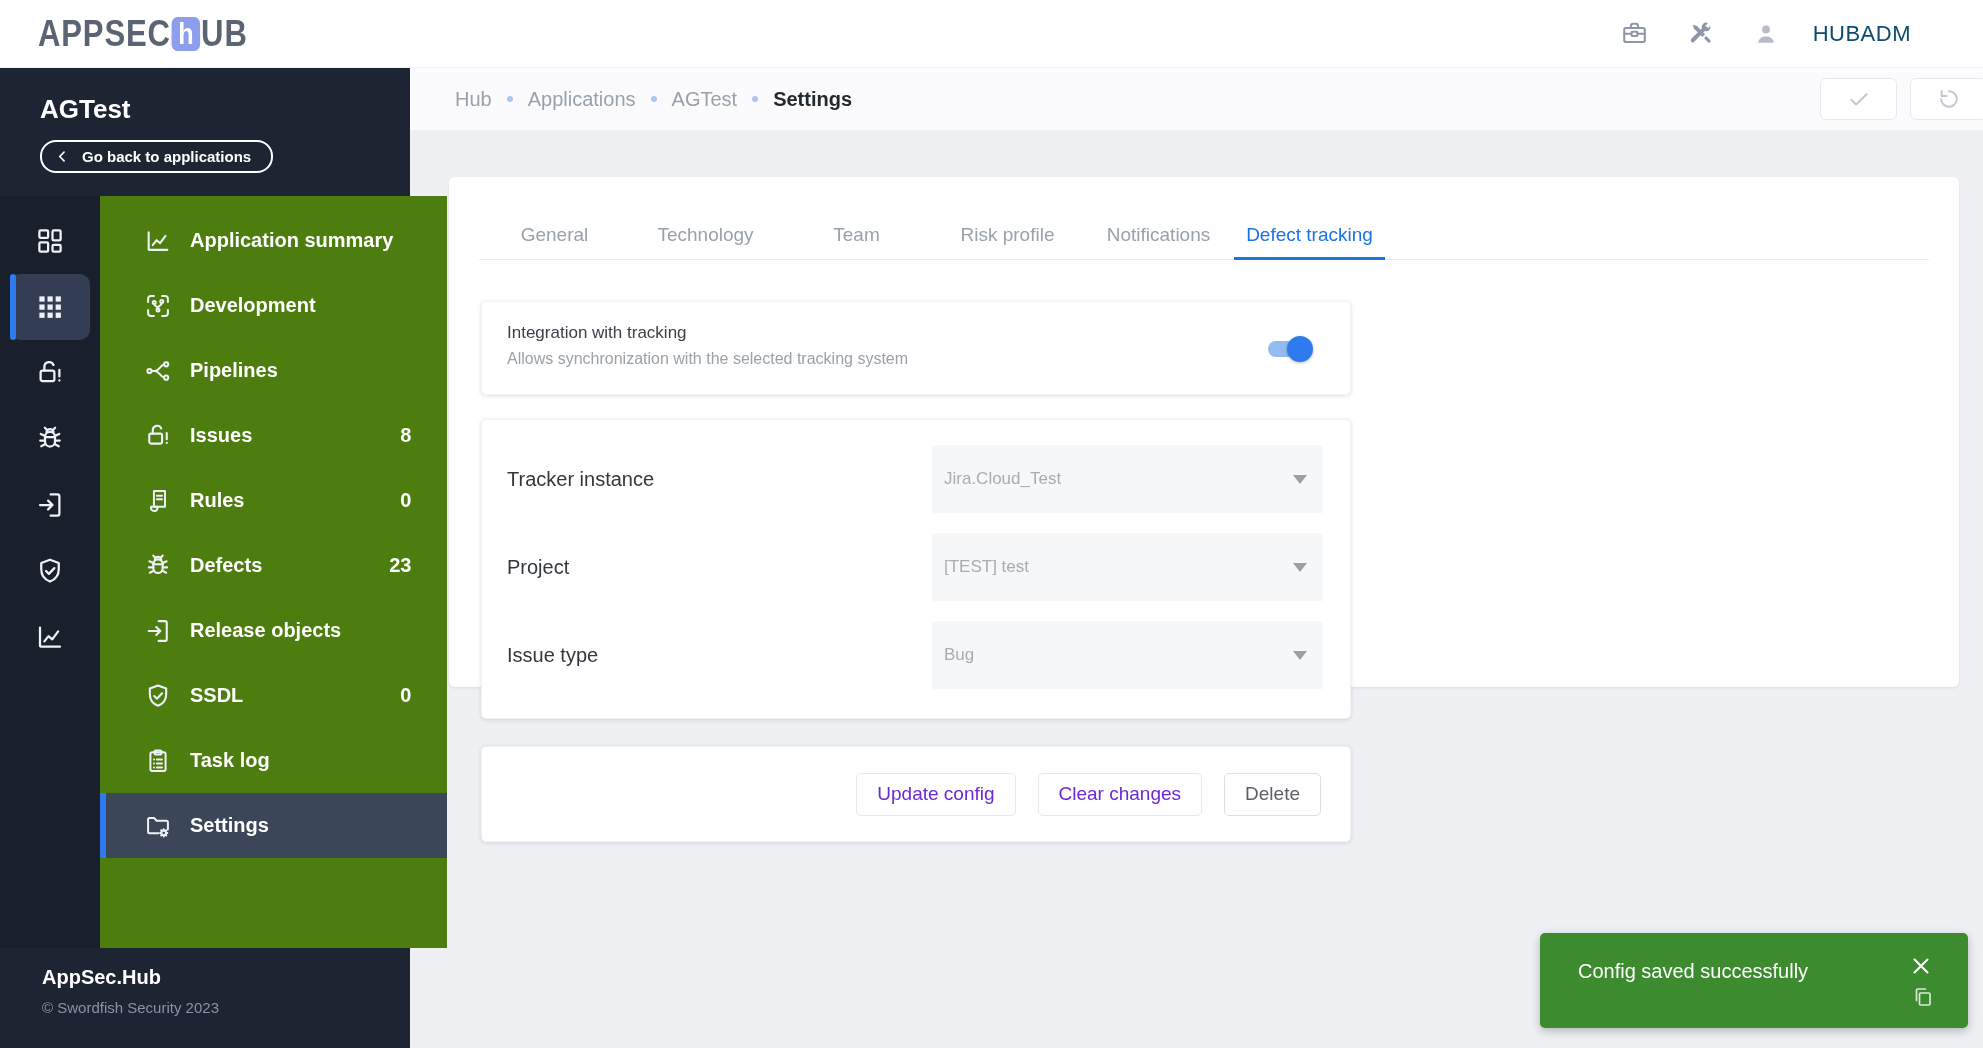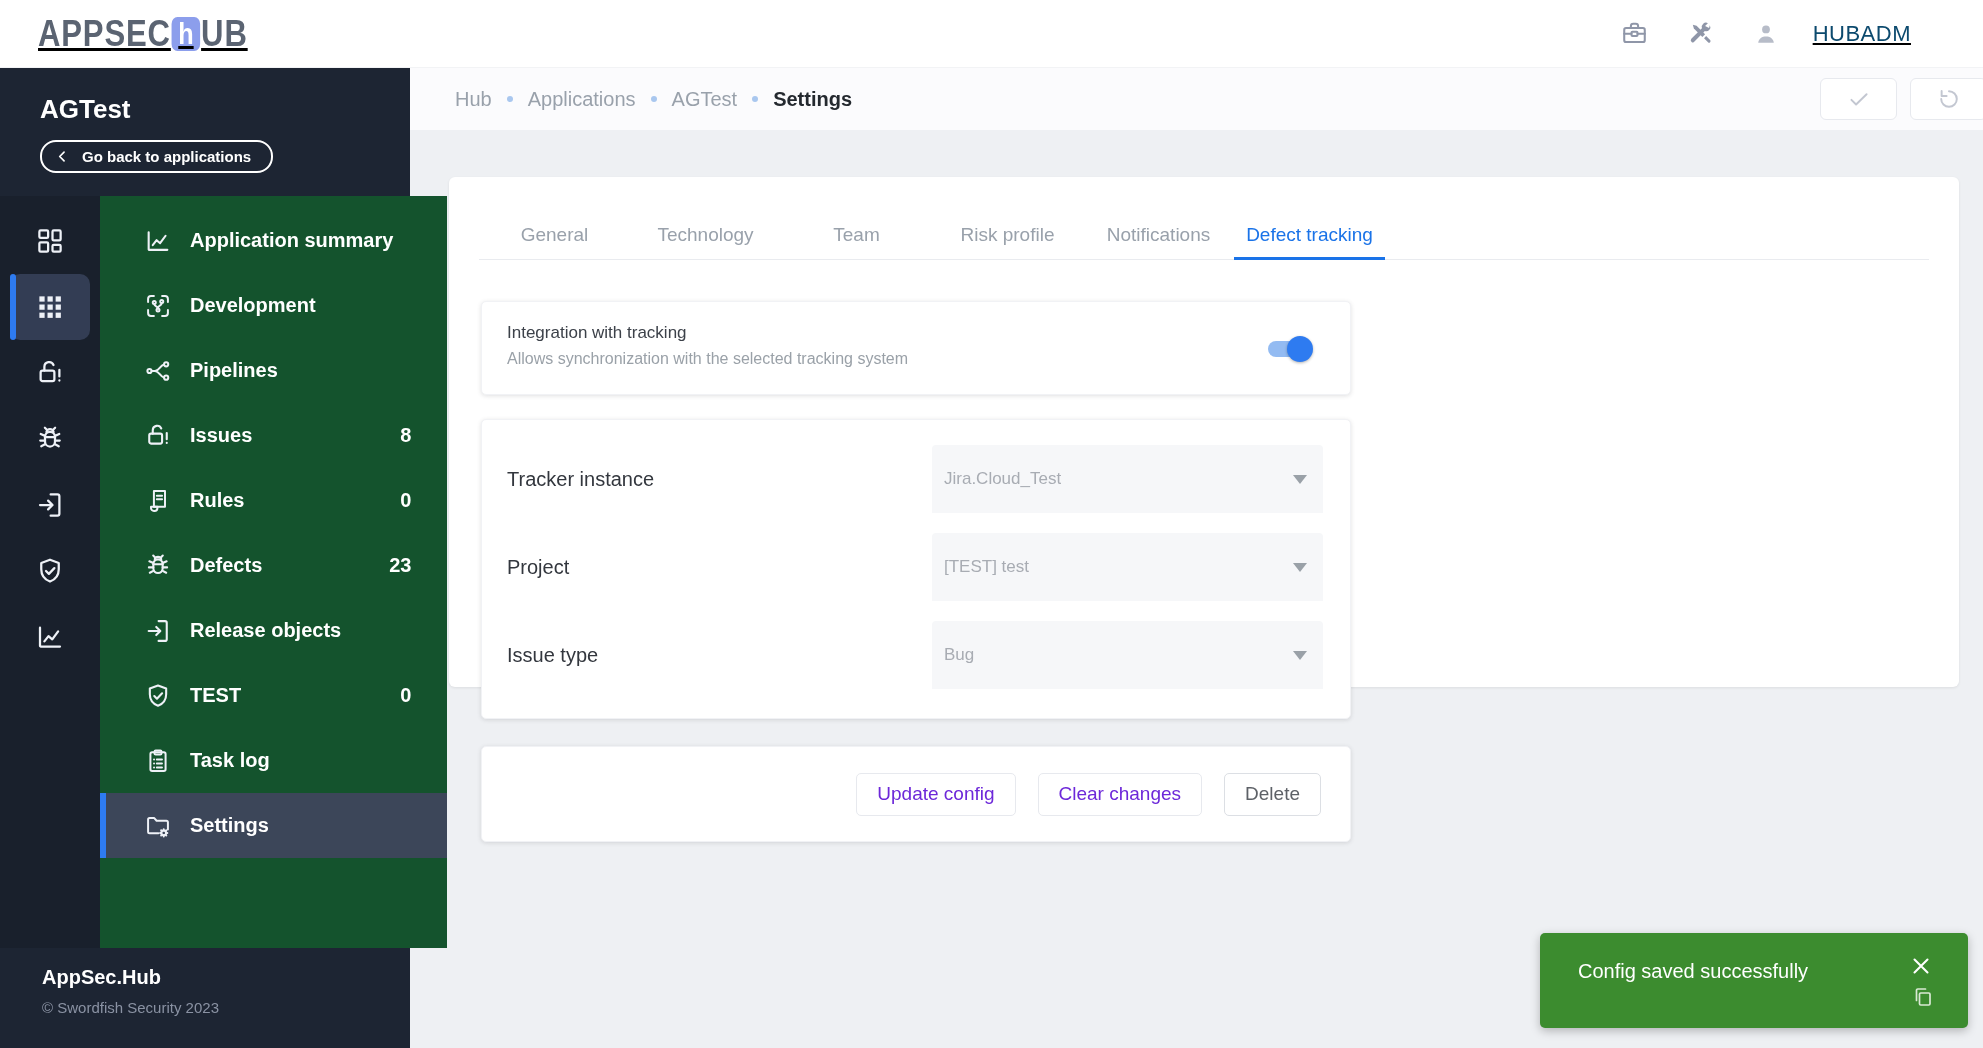--- a/index.html
+++ b/index.html
@@ -12,21 +12,21 @@
 
   
   .icon { display:inline-block; vertical-align:middle; }
   .icon svg { display:block; }
 
   
   .topbar {
     position:absolute; left:0; top:0; width:1983px; height:68px;
     background:#ffffff; z-index:30;
     display:flex; align-items:center; justify-content:space-between;
-    padding:0 72px 0 38px; border-bottom:1px solid #f2f3f5;text-decoration:underline;
+    padding:0 72px 0 38px; border-bottom:1px solid #f2f3f5;
   }
   .logo { display:flex; align-items:center; transform:scaleX(.84); transform-origin:left center; }
   .logo-text { font-size:37px; font-weight:700; color:#5b6472; letter-spacing:1px; }
   .logo-h {
     width:34px; height:34px; margin:0 1px; border-radius:7px; background:#8c9eec;
     color:#ffffff; font-size:30px; font-weight:700;
     display:flex; align-items:center; justify-content:center; line-height:1;
   }
   .topbar-right { display:flex; align-items:center; gap:38px; }
   .top-icon { color:#8f96a8; cursor:pointer; }
@@ -55,21 +55,21 @@
     width:80px; height:66px; margin:0 auto; border-radius:10px;
     display:flex; align-items:center; justify-content:center;
     position:relative; color:#eef1f7; cursor:pointer;
   }
   .rail-item.active { background:#333d54; }
   .rail-item.active::before {
     content:""; position:absolute; left:0; top:0; bottom:0; width:6px;
     background:#2e7bf0; border-radius:3px;
   }
 
-  .menu { flex:1; padding-top:12px; background:#14532d; }
+  .menu { flex:1; padding-top:12px; background:#4d7c0f; }
   .menu-item {
     height:65px; display:flex; align-items:center; gap:18px;
     padding:0 36px 0 44px; position:relative; cursor:pointer;
   }
   .menu-item .icon { color:#eef1f7; flex:none; }
   .menu-label { color:#ffffff; font-size:20px; font-weight:600; white-space:nowrap; }
   .menu-count { margin-left:auto; color:#ffffff; font-size:20px; font-weight:700; }
   .menu-item.active { background:#3c4659; }
   .menu-item.active::before {
     content:""; position:absolute; left:0; top:0; bottom:0; width:6px; background:#2e7bf0;
@@ -481,21 +481,21 @@
             </span>
           <span class="menu-label">Release objects</span>
           <span class="menu-count"></span>
         </div>
         <div class="menu-item">
           <span class="icon">
               <svg width="28" height="28">
                 <use href="#i-shield"></use>
               </svg>
             </span>
-          <span class="menu-label">TEST</span>
+          <span class="menu-label">SSDL</span>
           <span class="menu-count">0</span>
         </div>
         <div class="menu-item">
           <span class="icon">
               <svg width="28" height="28">
                 <use href="#i-clip"></use>
               </svg>
             </span>
           <span class="menu-label">Task log</span>
           <span class="menu-count"></span>

